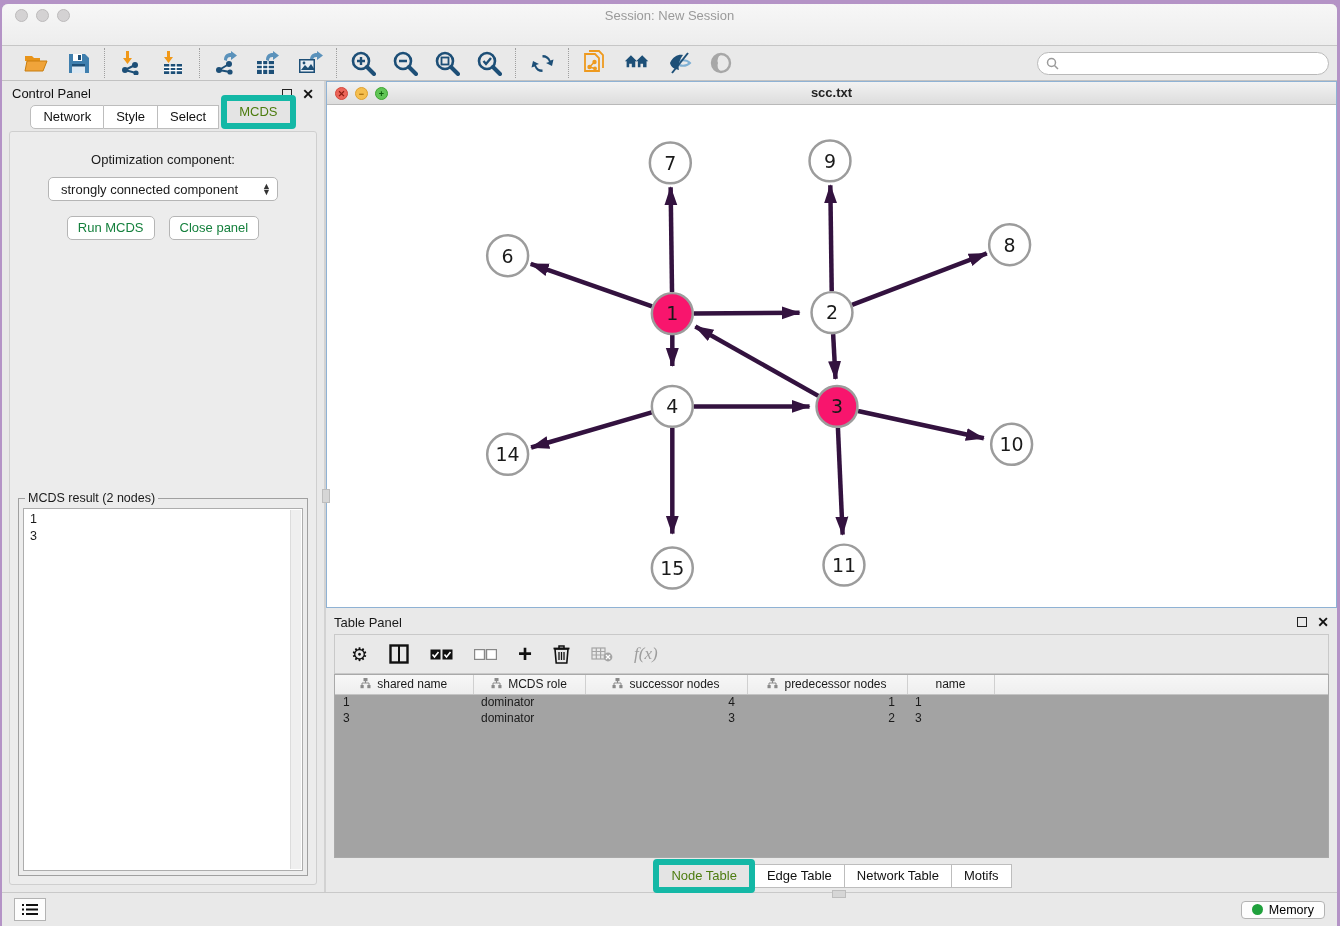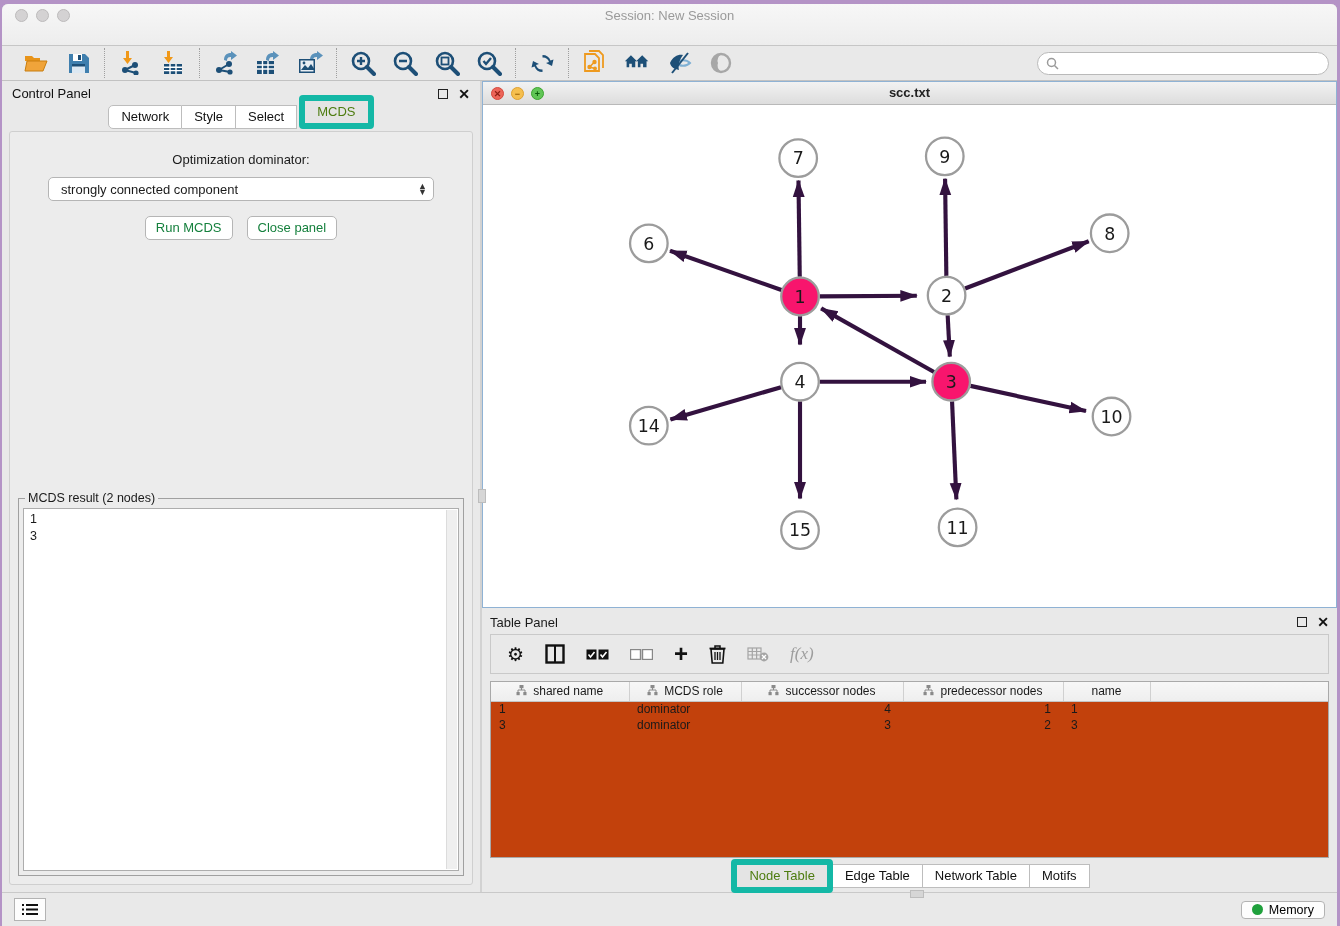--- a/index.html
+++ b/index.html
@@ -29,21 +29,21 @@
   .tb-icon svg { display:block; }
   .search-wrap { margin-left:auto; }
   .search-box { width:292px; height:23px; background:#fff; border:1px solid #b9b9b9;
     border-radius:12px; display:flex; align-items:center; padding:0 8px; }
   .search-box input { border:none; outline:none; flex:1; font-size:12px; background:transparent; }
 
   
   .main { flex:1; display:flex; min-height:0; }
 
   
-  .control-panel { width:480px; flex:0 0 auto; background:#e9e9e9;
+  .control-panel { width:324px; flex:0 0 auto; background:#e9e9e9;
     border-right:2px solid #d2d2d2; display:flex; flex-direction:column; position:relative; }
   .panel-head { height:25px; display:flex; align-items:center; padding:0 10px; flex:0 0 auto; }
   .panel-head .ph-title { font-size:13px; color:#111; }
   .panel-head .ph-icons { margin-left:auto; display:flex; gap:10px; align-items:center; }
   .float-btn { width:10px; height:10px; border:1.5px solid #222; background:transparent; }
   .close-btn { font-size:14px; font-weight:bold; color:#111; line-height:10px; }
 
   .cp-tabs { display:flex; justify-content:center; align-items:flex-end; height:23px; flex:0 0 auto; }
   .tab-btn { background:#fff; border:1px solid #bdbdbd; border-left:none; font-size:13px;
     padding:3px 12px 4px; color:#111; }
@@ -102,21 +102,21 @@
   .tp-head .ph-title { font-size:13px; }
   .tp-head .ph-icons { margin-left:auto; display:flex; gap:10px; align-items:center; }
 
   .tp-toolbar { height:40px; background:#e9e9e9; border:1px solid #c9c9c9;
     display:flex; align-items:center; gap:21px; padding:0 16px; flex:0 0 auto; }
   .tp-icon { display:flex; align-items:center; justify-content:center; height:24px; }
   .gear-glyph { font-size:19px; color:#111; font-family:"DejaVu Sans", sans-serif; line-height:22px; }
   .plus-glyph { font-size:24px; font-weight:bold; color:#111; line-height:20px; }
   .fx-glyph { font-family:"Liberation Serif", serif; font-style:italic; font-size:17px; color:#9d9d9d; }
 
-  .tp-table-wrap { flex:1; margin-top:7px; background:#c2410c; border:1px solid #a9a9a9;
+  .tp-table-wrap { flex:1; background:#a3a3a3; border:1px solid #a9a9a9;
     overflow:hidden; min-height:0; }
   table.node-table { border-collapse:collapse; font-size:12px; table-layout:fixed; width:100%; }
   table.node-table col.c0{width:138px} table.node-table col.c1{width:112px}
   table.node-table col.c2{width:162px} table.node-table col.c3{width:160px}
   table.node-table col.c4{width:87px}  table.node-table col.c5{width:auto}
   .node-table th { background:linear-gradient(#f7f7f7,#eeeeee); border-right:1px solid #d0d0d0;
     border-bottom:1px solid #c4c4c4; height:19px; font-weight:normal; font-size:12px;
     text-align:center; white-space:nowrap; overflow:hidden; }
   .node-table th .th-inner { display:inline-flex; align-items:center; gap:6px; }
   .node-table th.no-border { border-right:none; }
@@ -316,21 +316,21 @@
           <span class="close-btn">✕</span>
         </span>
       </div>
       <div class="cp-tabs">
         <button class="tab-btn">Network</button>
         <button class="tab-btn">Style</button>
         <button class="tab-btn">Select</button>
         <button class="tab-btn tab-selected">MCDS</button>
       </div>
       <div class="cp-content">
-        <div class="opt-label">Optimization dominator:</div>
+        <div class="opt-label">Optimization component:</div>
         <div class="dropdown">
           <span>strongly connected component</span>
           <span class="dd-arrows">
               <span>▲</span>
               <span>▼</span>
             </span>
         </div>
         <div class="cp-buttons">
           <button class="push-btn">Run MCDS</button>
           <button class="push-btn">Close panel</button>

